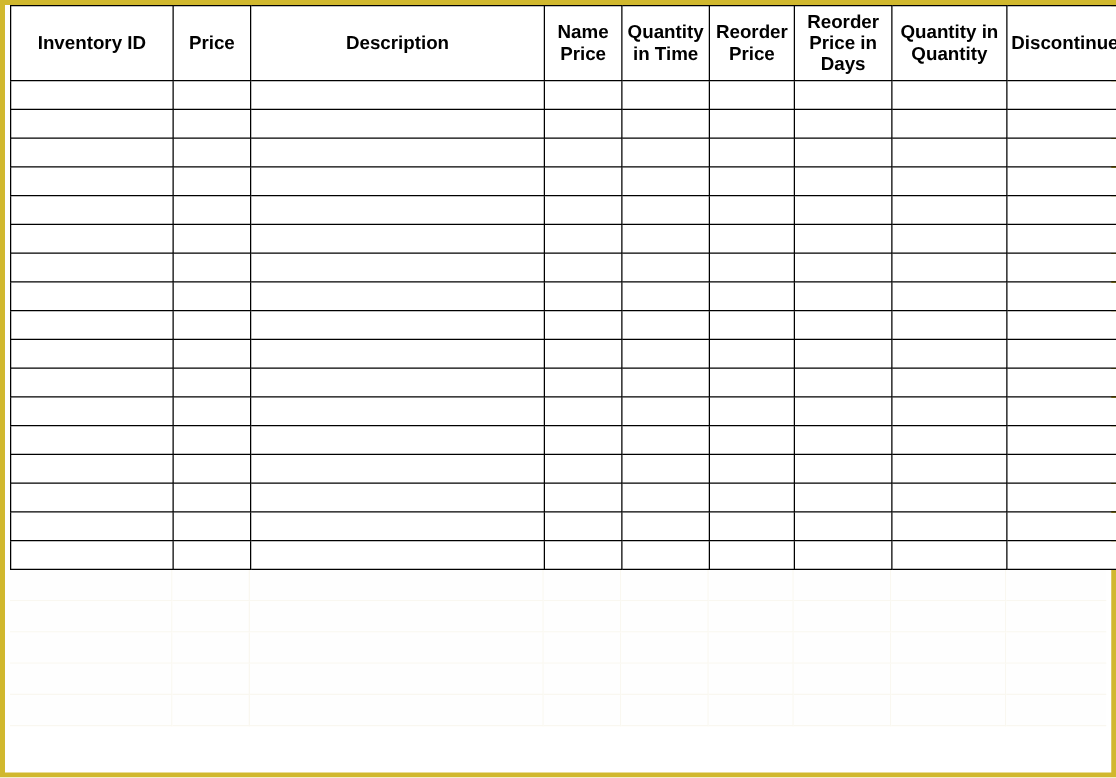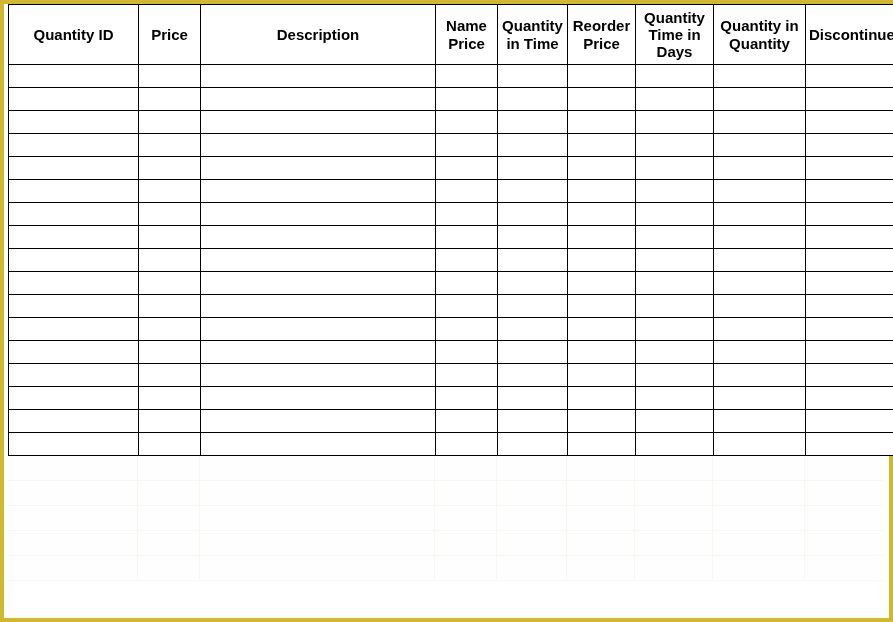--- a/index.html
+++ b/index.html
@@ -99,27 +99,27 @@
       <col class="col-description">
       <col class="col-unit-price">
       <col class="col-qty-stock">
       <col class="col-reorder-level">
       <col class="col-reorder-time">
       <col class="col-qty-reorder">
       <col class="col-discontinued">
     </colgroup>
     <thead>
       <tr>
-        <th>Quantity ID</th>
+        <th>Inventory ID</th>
         <th>Price</th>
         <th>Description</th>
         <th>Name Price</th>
         <th>Quantity in Time</th>
         <th>Reorder Price</th>
-        <th>Quantity Time in Days</th>
+        <th>Reorder Price in Days</th>
         <th>Quantity in Quantity</th>
         <th>Discontinued?</th>
       </tr>
     </thead>
     <tbody id="table-body">
     <tr>
           <td></td>
           <td></td>
           <td></td>
           <td></td>

